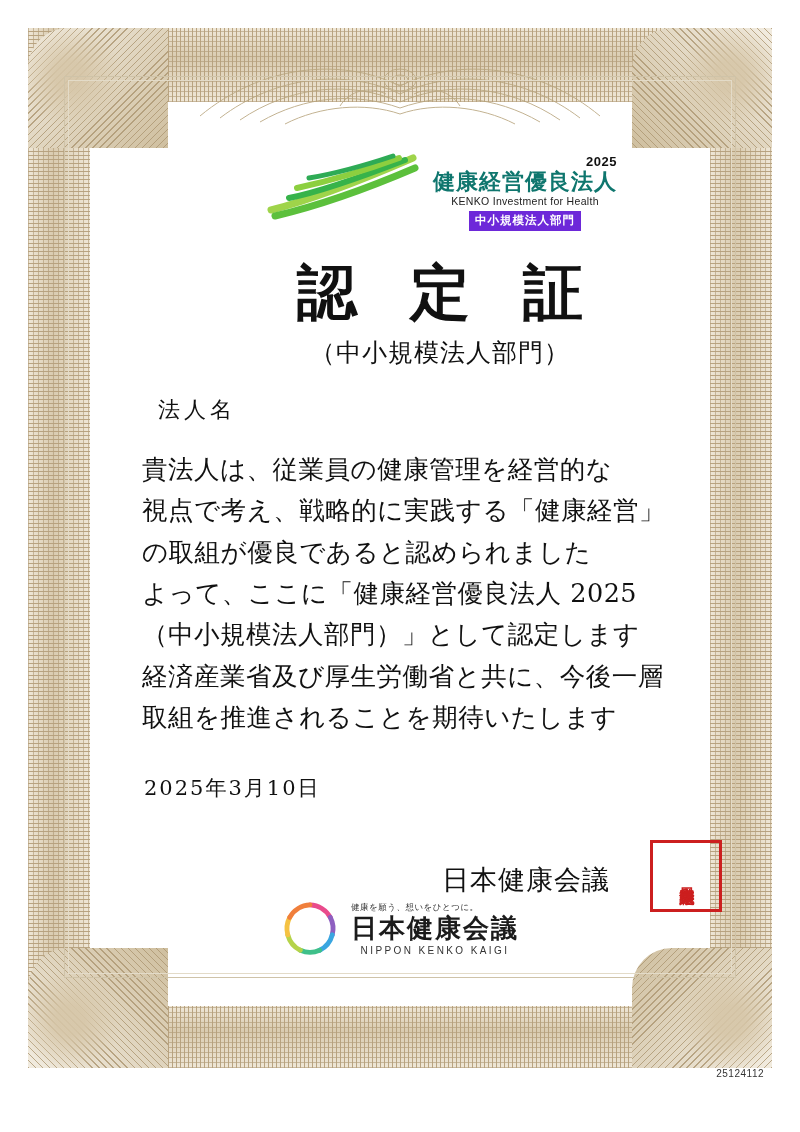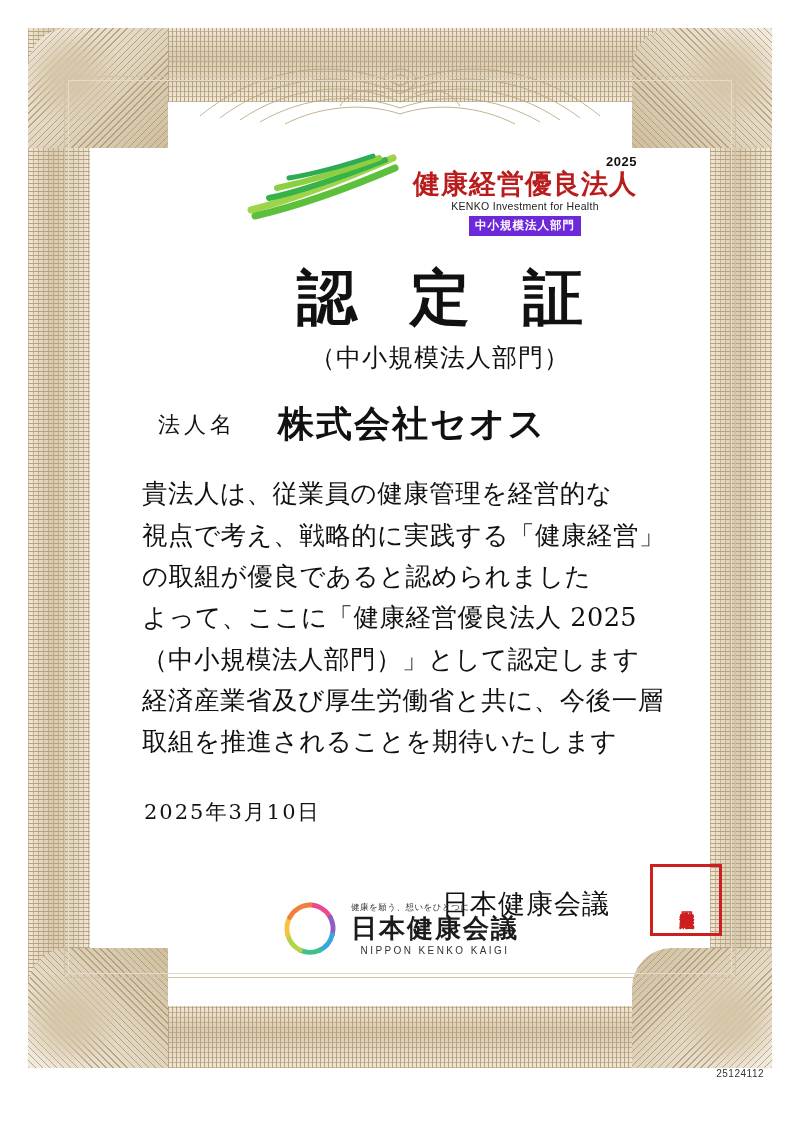--- a/index.html
+++ b/index.html
@@ -135,24 +135,24 @@
   .logo-year {
     font-family: "Liberation Sans", sans-serif;
     font-size: 13px;
     font-weight: bold;
     letter-spacing: 0.5px;
     text-align: right;
     color: #111;
     margin-bottom: 1px;
   }
   .logo-jp {
-    font-size: 27px;
+    font-size: 22px;
     font-weight: bold;
     letter-spacing: 1px;
-    color: #b91c1c;
+    color: #0f766e;
     line-height: 1.05;
     font-family: "DejaVu Serif", serif;
   }
   .logo-en {
     font-family: "Liberation Sans", sans-serif;
     font-size: 10.5px;
     letter-spacing: 0.3px;
     color: #222;
     margin-top: 2px;
   }
@@ -182,21 +182,21 @@
     text-align: center;
     font-size: 25px;
     letter-spacing: 1px;
     margin-bottom: 26px;
     font-family: "DejaVu Serif", serif;
   }
 
   
   .recipient-row {
     display: flex;
-    align-items: center;
+    align-items: flex-start;
     margin: 10px 0 24px 18px;
   }
   .recipient-label {
     font-size: 22px;
     letter-spacing: 4px;
     font-family: "DejaVu Serif", serif;
   }
   .recipient-name {
     font-size: 36px;
     font-weight: bold;
@@ -366,21 +366,20 @@
         <div class="logo-en">KENKO Investment for Health</div>
         <div class="logo-badge">中小規模法人部門</div>
       </div>
     </div>
 
     <div class="title">認 定 証</div>
     <div class="subtitle">（中小規模法人部門）</div>
 
     <div class="recipient-row">
       <span class="recipient-label">法人名</span>
-      <span class="recipient-name">株式会社セオス</span>
     </div>
 
     <div class="body-text">
       <p>貴法人は、従業員の健康管理を経営的な</p>
       <p>視点で考え、戦略的に実践する「健康経営」</p>
       <p>の取組が優良であると認められました</p>
       <p>よって、ここに「健康経営優良法人 2025</p>
       <p>（中小規模法人部門）」として認定します</p>
       <p>経済産業省及び厚生労働省と共に、今後一層</p>
       <p>取組を推進されることを期待いたします</p>

